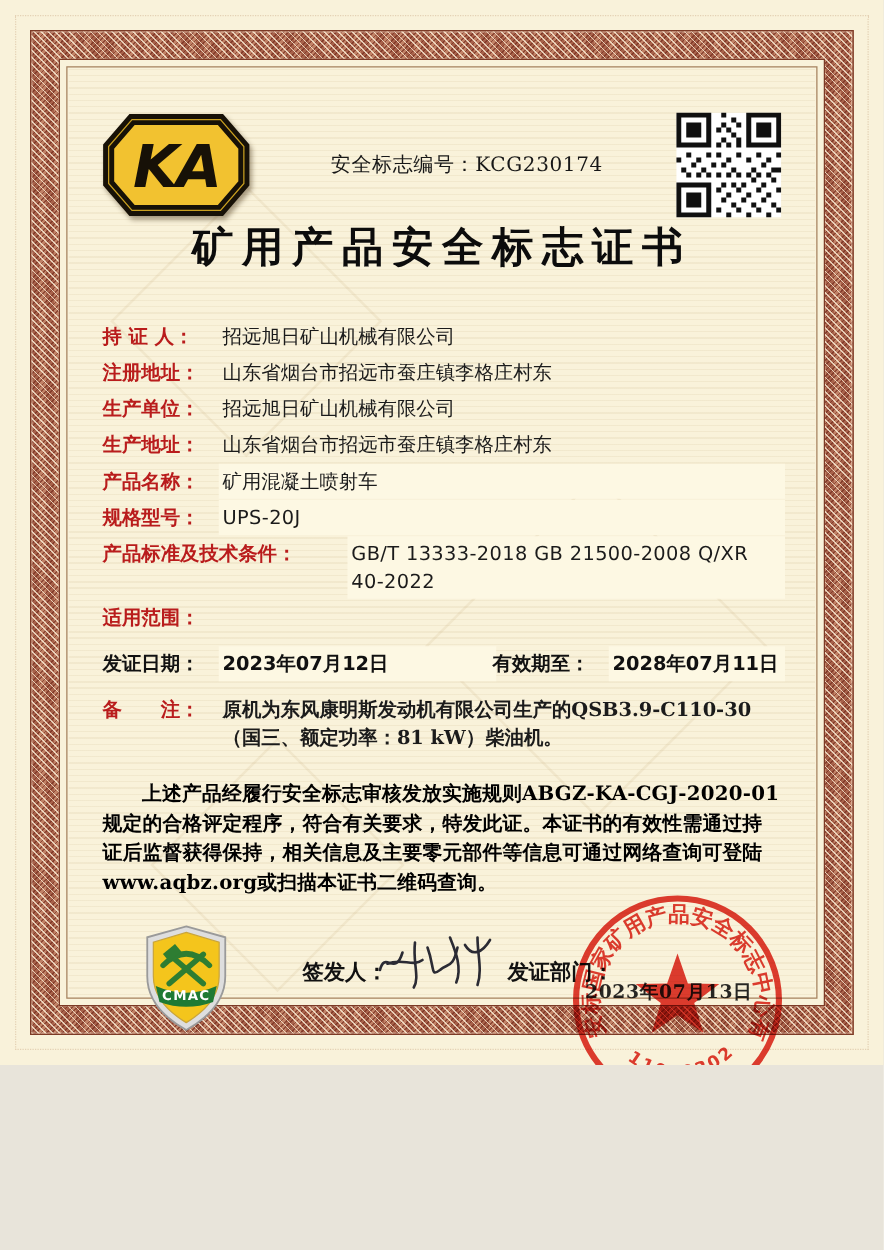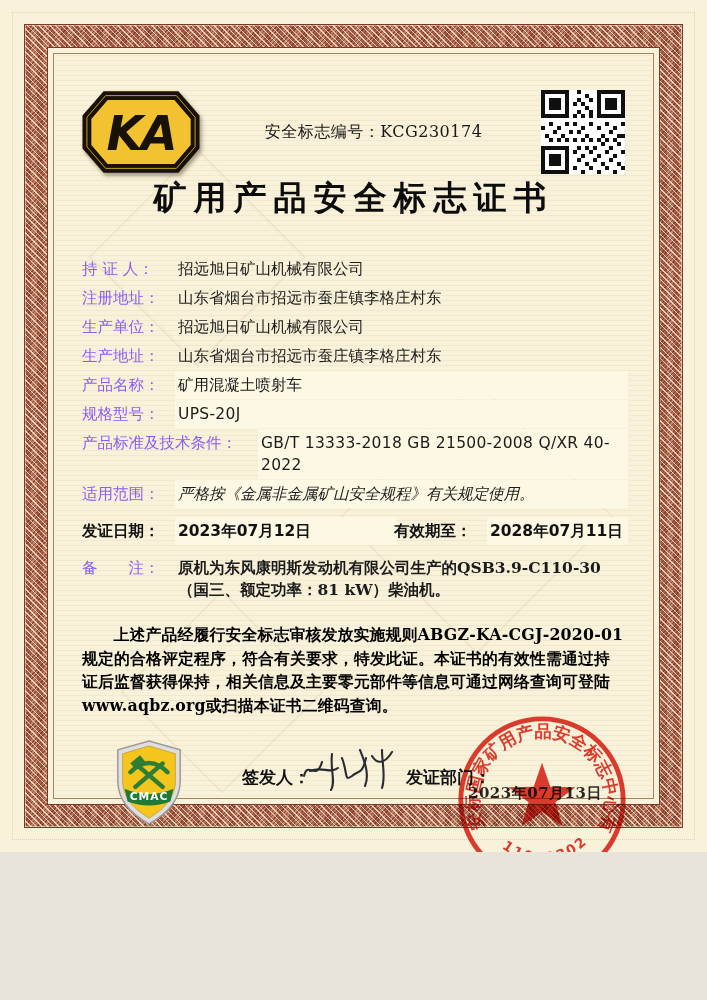--- a/index.html
+++ b/index.html
@@ -32,24 +32,24 @@
           letter-spacing:.5px;padding-left:6px;}
   .ka-svg{filter:drop-shadow(2px 3px 2px rgba(60,40,10,.45));}
 
   
   .title{text-align:center;font-family:"DejaVu Serif",serif;font-weight:900;font-size:33px;
          letter-spacing:7px;color:#0c0c0c;}
 
   
   .fields{margin-top:34px;font-size:15.5px;}
   .frow{display:flex;align-items:flex-start;line-height:22px;padding:3px 0 4px 0;}
-  .flabel{flex:none;width:96px;font-weight:400;font-family:"DejaVu Serif",serif;color:#8b5cf6;}
+  .flabel{flex:none;width:96px;font-weight:700;font-family:"DejaVu Serif",serif;color:#b91c1c;}
   .fvalue{flex:1;font-family:"DejaVu Serif",serif;color:#1b1b1b;}
   .hl{background:#fdf8e3;box-shadow:0 0 0 3px #fdf8e3;}
-  .row-std .flabel{width:auto;margin-right:24px;}
+  .row-std .flabel{width:auto;margin-right:44px;}
   .val-bold{font-weight:400;font-family:"DejaVu Sans",sans-serif;letter-spacing:.3px;}
   .val-kai{font-style:italic;}
   .dates{display:flex;margin-top:8px;font-size:15.5px;line-height:22px;padding:3px 0;}
   .dates .dl{flex:none;width:96px;font-weight:700;font-family:"DejaVu Serif",serif;}
   .dates .dv1{flex:none;width:216px;font-weight:600;}
   .dates .dl2{flex:none;width:96px;font-weight:700;font-family:"DejaVu Serif",serif;}
   .dates .dv2{flex:1;font-weight:600;}
   .remark{display:flex;margin-top:12px;font-size:15.5px;line-height:22px;}
   .remark .flabel{width:96px;}
   .remark .fvalue{font-weight:600;}
@@ -137,21 +137,20 @@
       <div class="frow">
         <span class="flabel">规格型号：</span>
         <span class="fvalue hl val-bold">UPS-20J</span>
       </div>
       <div class="frow row-std">
         <span class="flabel">产品标准及技术条件：</span>
         <span class="fvalue hl val-bold">GB/T 13333-2018 GB 21500-2008 Q/XR 40-2022</span>
       </div>
       <div class="frow">
         <span class="flabel">适用范围：</span>
-        <span class="fvalue hl val-kai">严格按《金属非金属矿山安全规程》有关规定使用。</span>
       </div>
 
       <div class="dates">
         <span class="dl">发证日期：</span>
         <span class="dv1 hl">2023年07月12日</span>
         <span class="dl2">有效期至：</span>
         <span class="dv2 hl">2028年07月11日</span>
       </div>
 
       <div class="remark">

